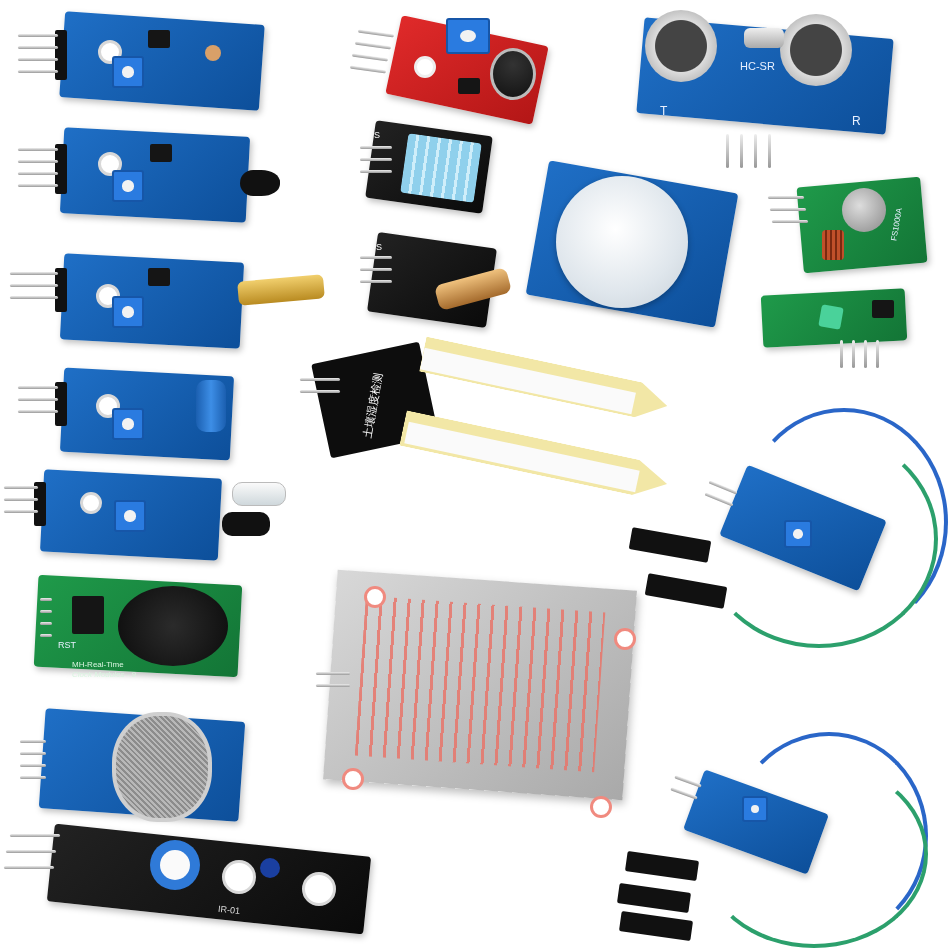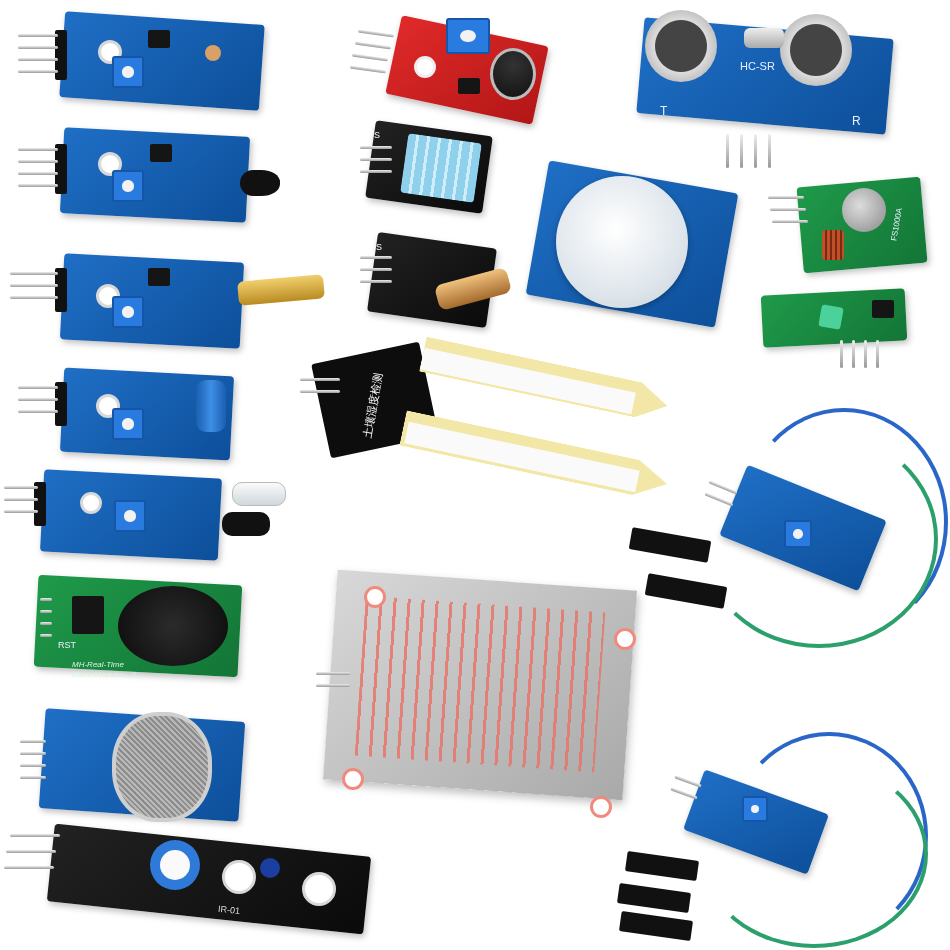--- a/index.html
+++ b/index.html
@@ -86,21 +86,21 @@
 
 <div>
   <div class="pcb green" style="left:36px;top:580px;width:204px;height:92px;transform:rotate(3deg);"></div>
   <div class="pin" style="left:40px;top:598px;width:12px;"></div>
   <div class="pin" style="left:40px;top:610px;width:12px;"></div>
   <div class="pin" style="left:40px;top:622px;width:12px;"></div>
   <div class="pin" style="left:40px;top:634px;width:12px;"></div>
   <div class="chip" style="left:72px;top:596px;width:32px;height:38px;"></div>
   <div class="abs" style="left:118px;top:586px;width:110px;height:80px;border-radius:50%;background:radial-gradient(circle,#2b2b2b,#0b0b0b);"></div>
   <div class="label" style="left:58px;top:640px;">RST</div>
-  <div class="label" style="left:72px;top:660px;color:#d9f5e0;font-style:italic;font-size:8px;text-align:center;">MH-Real-Time</div>
+  <div class="label" style="left:72px;top:660px;color:#d9f5e0;font-size:8px;text-align:center;">MH-Real-Time</div>
   <div class="label" style="left:72px;top:670px;color:#d9f5e0;font-style:italic;font-size:8px;">Clock Modules - 9</div>
 </div>
 
 <div>
   <div class="pcb blue" style="left:42px;top:715px;width:200px;height:100px;transform:rotate(4deg);"></div>
   <div class="pin" style="left:20px;top:740px;width:26px;"></div>
   <div class="pin" style="left:20px;top:752px;width:26px;"></div>
   <div class="pin" style="left:20px;top:764px;width:26px;"></div>
   <div class="pin" style="left:20px;top:776px;width:26px;"></div>
   <div class="abs" style="left:112px;top:712px;width:92px;height:102px;border-radius:46%;background:repeating-linear-gradient(45deg,#b8b8b8 0 2px,#8c8c8c 2px 4px);border:4px solid #cfcfcf;"></div>

